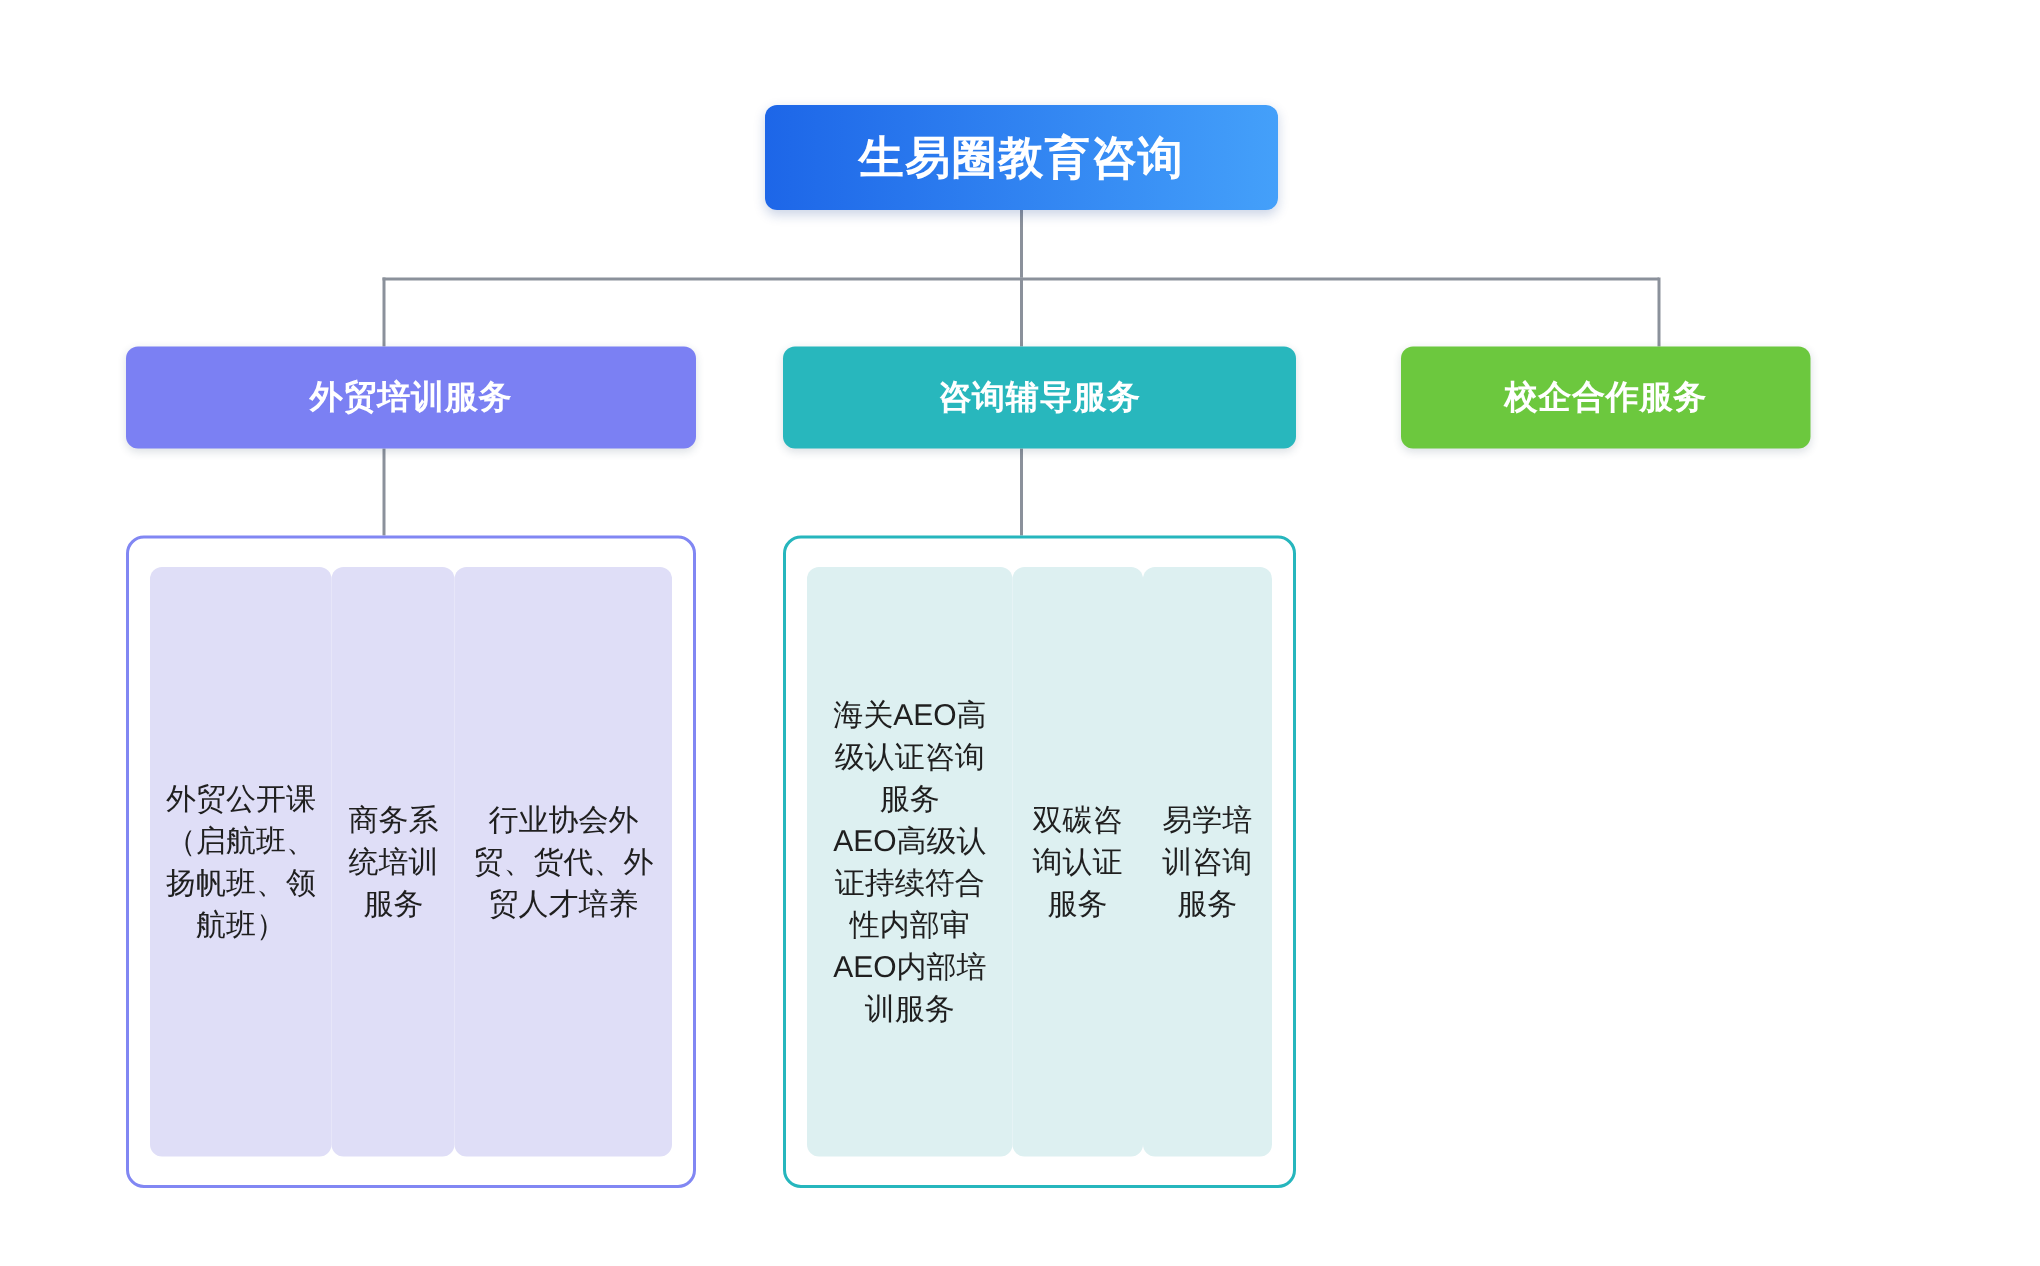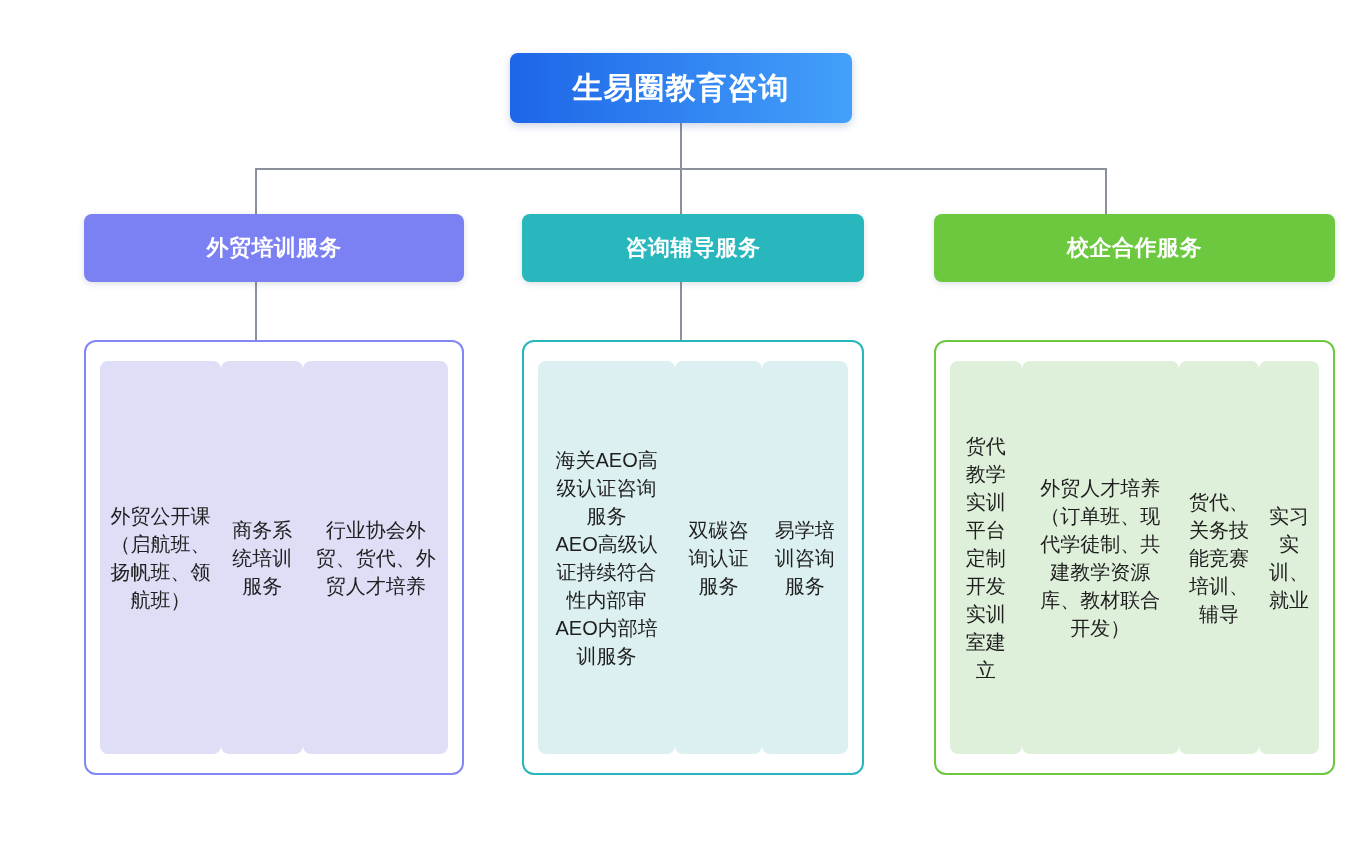--- a/index.html
+++ b/index.html
@@ -2,21 +2,21 @@
 <html><head>
 <meta charset="utf-8">
 <style>
   html,body{margin:0;padding:0;}
   body{
     width:1360px;height:844px;
     background:#ffffff;
     font-family:"Liberation Sans","DejaVu Sans",sans-serif;
     position:relative;overflow:hidden;
   }
-  .canvas{position:absolute;inset:0;}
+  .canvas{position:absolute;inset:0;margin-top:17px;}
 
   
   .conn{position:absolute;background:#8b919b;}
   .conn.v{width:1.5px;}
   .conn.h{height:1.5px;}
 
   
   .root-node{
     position:absolute;left:510px;top:53px;width:342px;height:70px;
     background:linear-gradient(90deg,#1d66e8,#44a0fa);
@@ -29,21 +29,21 @@
   
   .branch-header{
     position:absolute;top:214px;height:68px;
     border-radius:8px;
     display:flex;align-items:center;justify-content:center;
     color:#ffffff;font-size:22px;font-weight:700;letter-spacing:.5px;
     box-shadow:0 2px 6px rgba(40,60,90,.16);
   }
   .pos-a{left:84px;width:380px;}
   .pos-b{left:522px;width:342px;}
-  .pos-c{left:934px;width:401px;}
+  .pos-c{left:934px;width:273px;font-family:Liberation Mono, monospace;}
   .hdr-a{background:#7b80f3;}
   .hdr-b{background:#28b7bd;}
   .hdr-c{background:#6cc83e;}
 
   
   .group-box{
     position:absolute;top:340px;height:435px;
     background:#ffffff;border-radius:12px;
     box-sizing:border-box;
     padding:19px 14px;
@@ -95,21 +95,14 @@
   </div>
 
   <div class="group-box pos-b box-b">
     <div class="service-item item-b">海关AEO高级认证咨询服务
 AEO高级认证持续符合性内部审
 AEO内部培训服务</div>
     <div class="service-item item-b">双碳咨询认证服务</div>
     <div class="service-item item-b">易学培训咨询服务</div>
   </div>
 
-  <div class="group-box pos-c box-c">
-    <div class="service-item item-c">货代教学实训平台定制开发
-实训室建立</div>
-    <div class="service-item item-c">外贸人才培养（订单班、现代学徒制、共建教学资源库、教材联合开发）</div>
-    <div class="service-item item-c">货代、关务技能竞赛培训、辅导</div>
-    <div class="service-item item-c">实习实训、就业</div>
-  </div>
 
 </div>
 
 </body></html>

